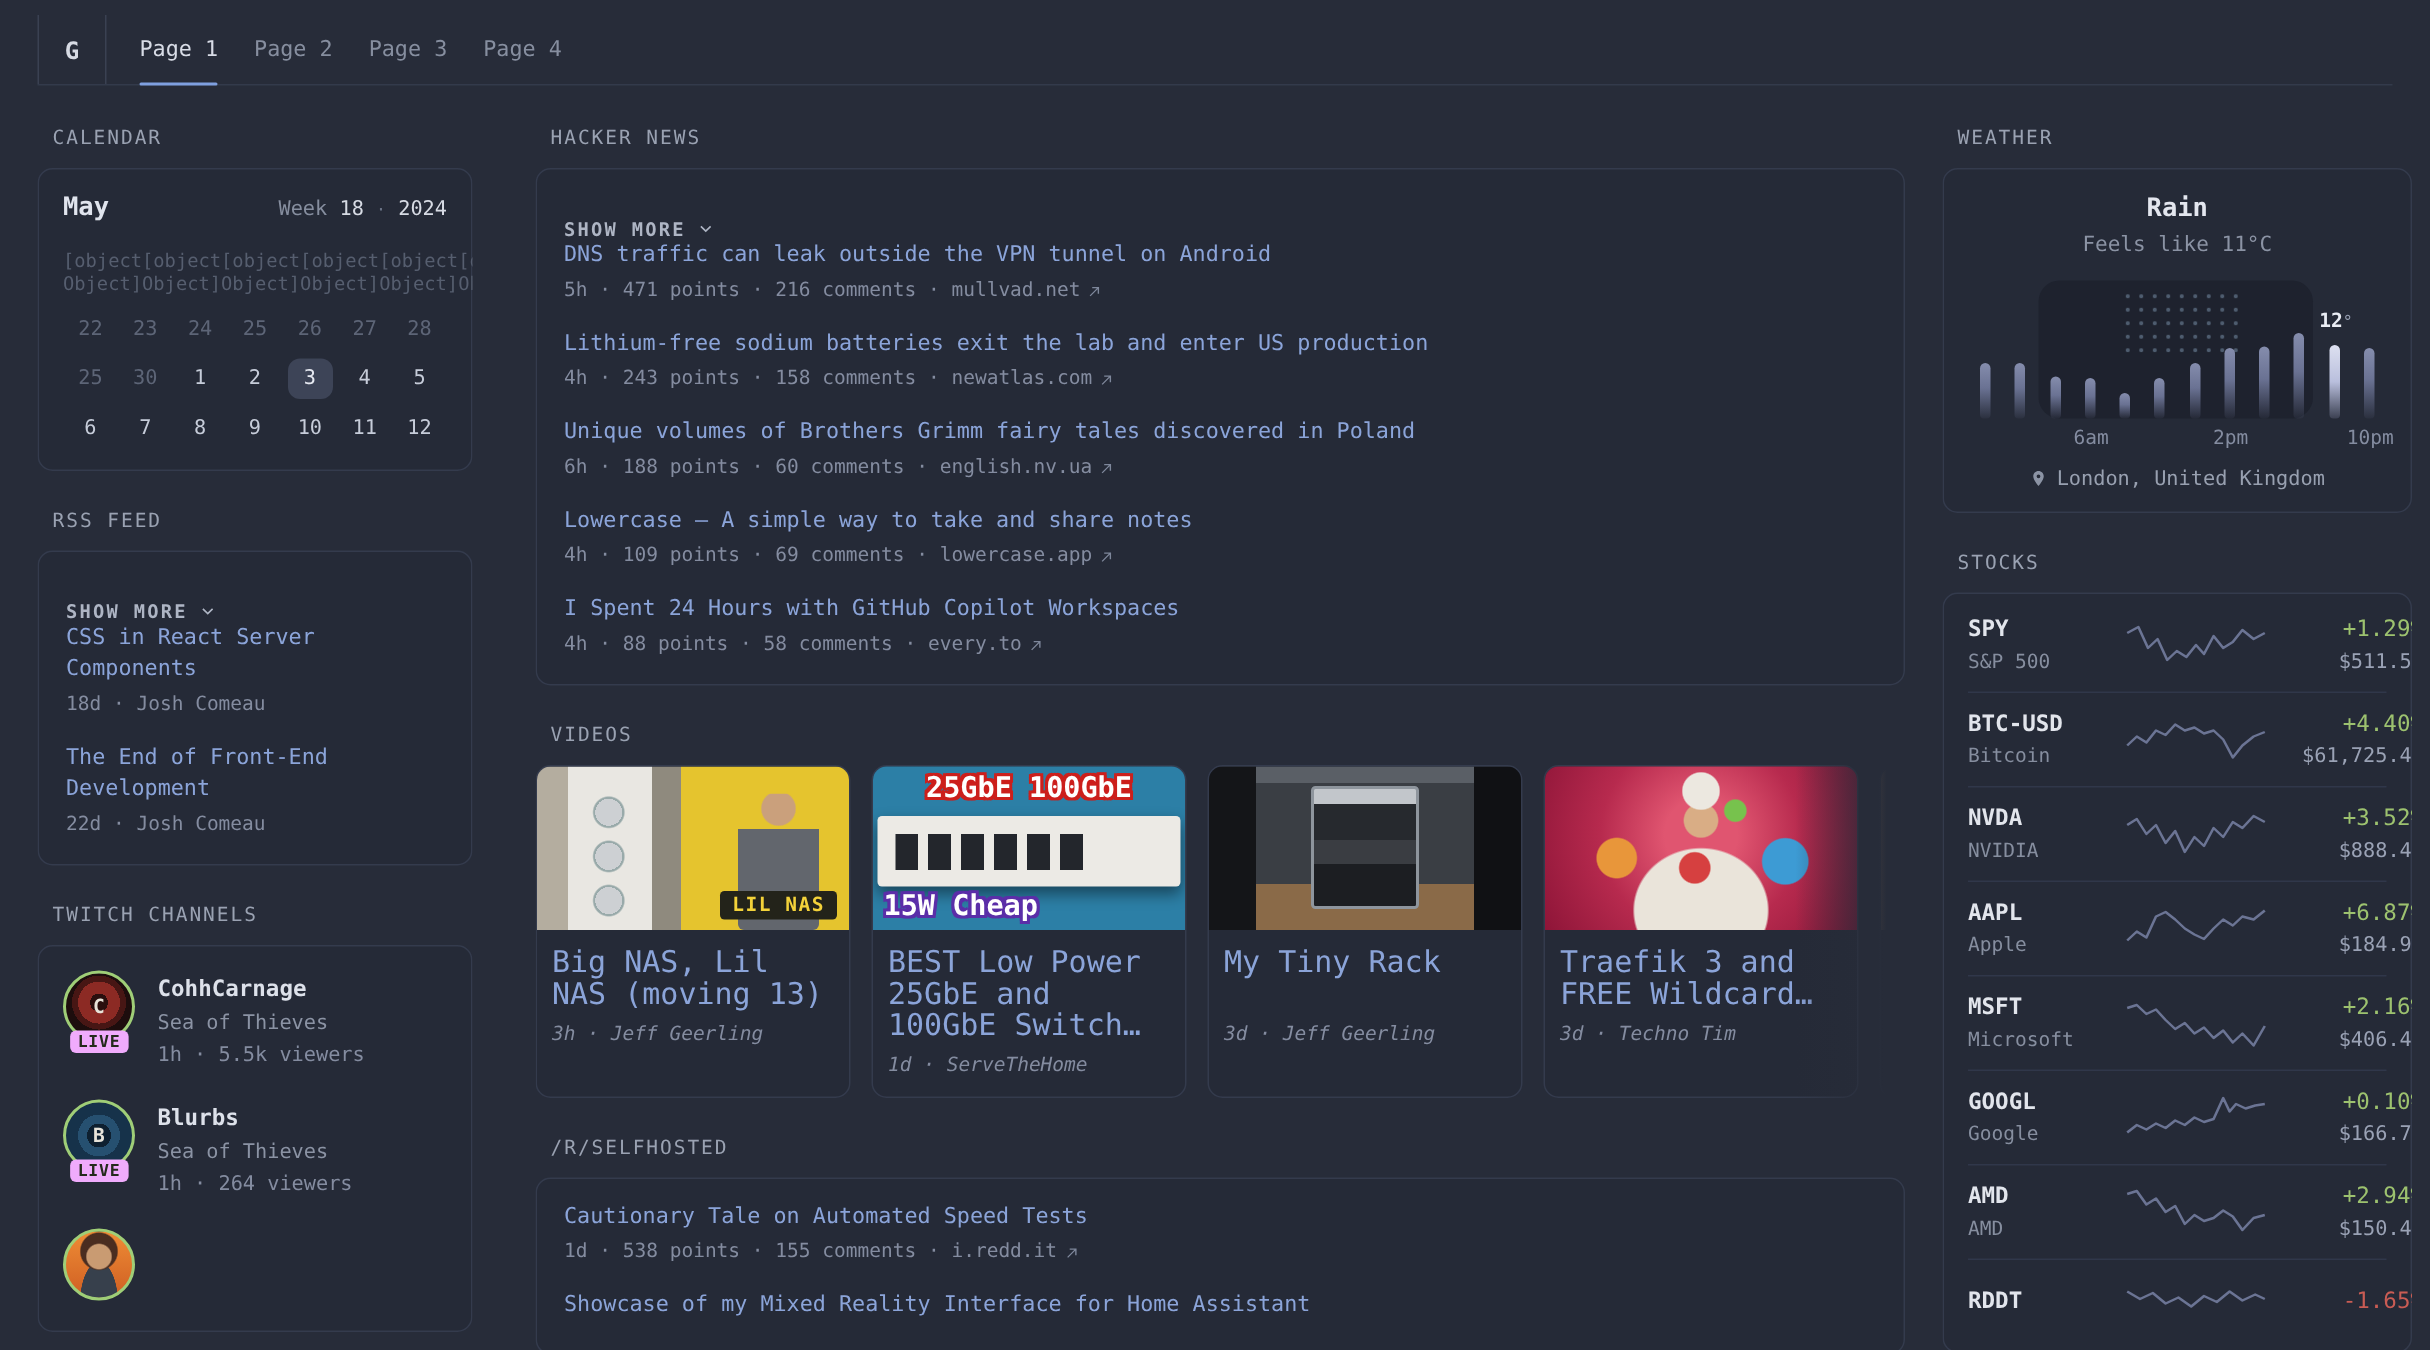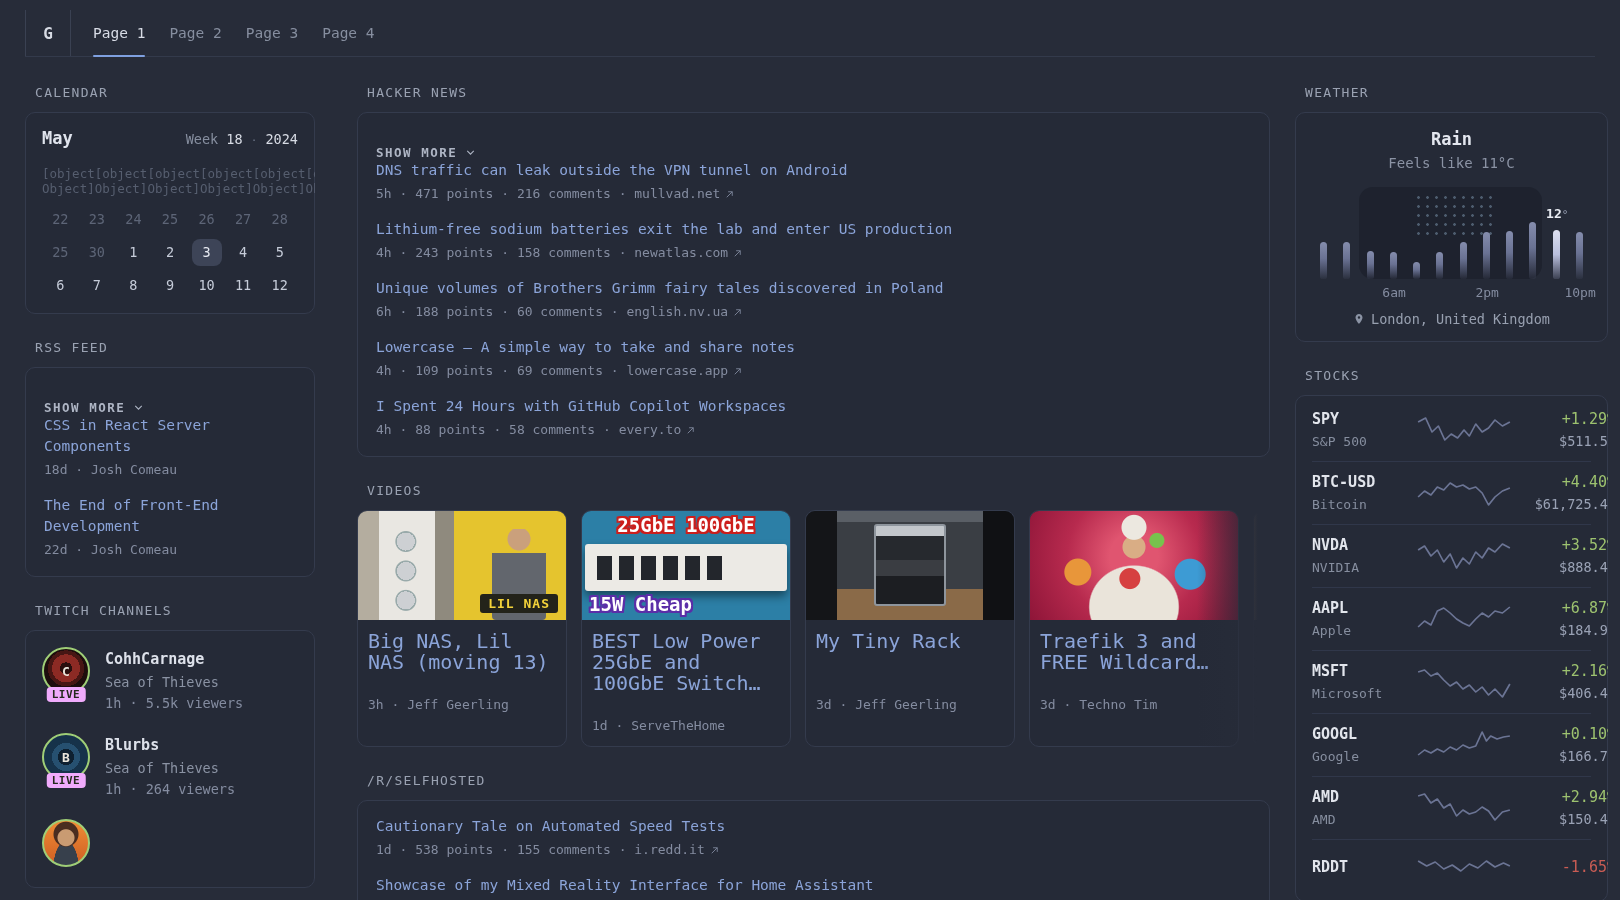--- a/index.html
+++ b/index.html
@@ -78,21 +78,21 @@
   .tw-game{font-size:13.5px;color:#8b93a4;margin-top:4px;line-height:18px;}
   .tw-meta{font-size:13.5px;color:#848ca0;margin-top:3px;line-height:18px;}
   
   .vid-row{position:relative;display:flex;gap:14px;overflow:hidden;}
   .vid-card{flex:none;width:210px;cursor:pointer;padding-bottom:13px;}
   .thumb{height:109px;border-radius:9px 9px 0 0;position:relative;overflow:hidden;}
   .vtxt{position:absolute;font-weight:bold;}
   .vtxt:empty{display:none;}
   .video-title{display:block;margin:11px 10px 0;font-size:20px;line-height:21px;min-height:42px;
                color:#8ba4d9;text-decoration:none;white-space:pre-line;}
-  .video-meta{margin:24px 10px 0;font-size:13px;color:#848ca0;}
+  .video-meta{margin:9px 10px 0;font-size:13px;color:#848ca0;font-style:italic;}
   .vfade{position:absolute;top:-1px;right:-1px;bottom:-1px;width:74px;pointer-events:none;
          background:linear-gradient(90deg,rgba(39,44,57,0) 0,#272c39 82%);}
   .th-bignas{background:
      radial-gradient(circle at 23% 28%,#cdd0d3 0 9px,#9aa 9px 10px,transparent 11px),
      radial-gradient(circle at 23% 55%,#cdd0d3 0 9px,#9aa 9px 10px,transparent 11px),
      radial-gradient(circle at 23% 82%,#cdd0d3 0 9px,#9aa 9px 10px,transparent 11px),
      linear-gradient(90deg,#b4ad9f 0 10%,#e9e7e2 10% 37%,#8f8a7e 37% 46%,#e5c42e 46% 100%);}
   .th-bignas::before{content:"";position:absolute;right:20px;top:18px;width:54px;height:91px;
      background:radial-gradient(circle at 50% 11%,#caa07c 0 11px,transparent 12px),
      linear-gradient(180deg,transparent 0 24px,#62666d 24px 100%);border-radius:4px;}

